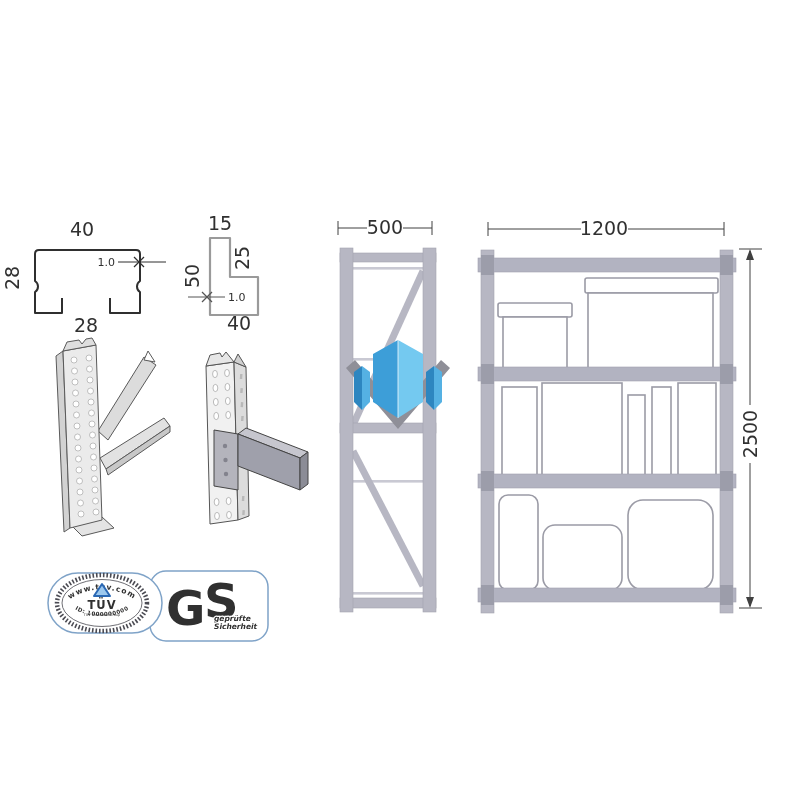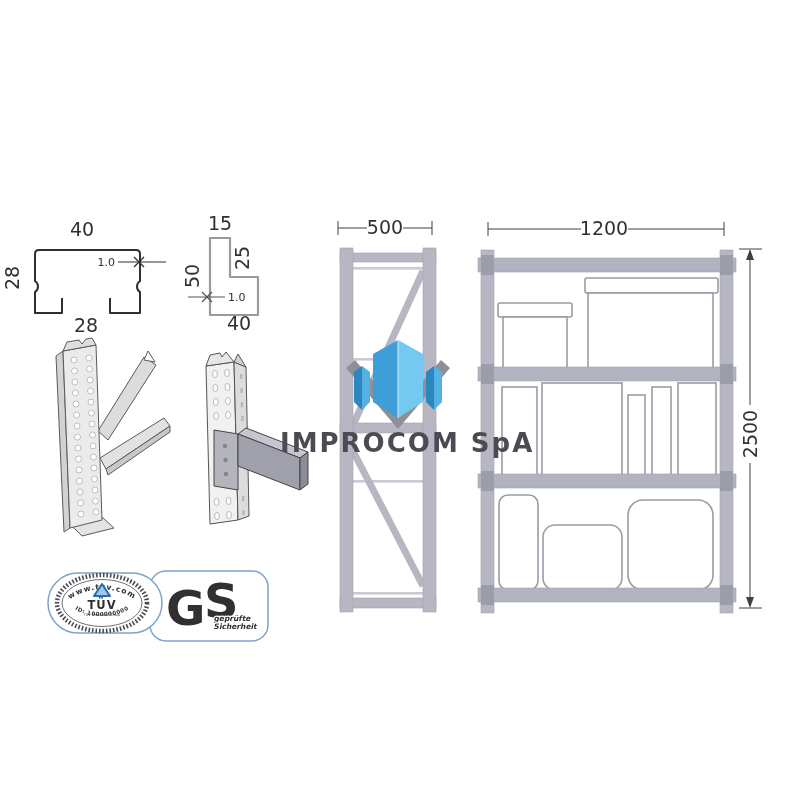--- a/index.html
+++ b/index.html
@@ -238,21 +238,20 @@
     <g stroke="none">
       <polygon points="27,36 19,42 19,72 27,80" fill="#2d86c0"></polygon>
       <polygon points="27,36 35,42 35,72 27,80" fill="#55b1e3"></polygon>
       <polygon points="99,36 91,42 91,72 99,80" fill="#2d86c0"></polygon>
       <polygon points="99,36 107,42 107,72 99,80" fill="#55b1e3"></polygon>
       <polygon points="63,10 38,24 38,72 63,88" fill="#3d9ed8"></polygon>
       <polygon points="63,10 88,24 88,72 63,88" fill="#74c9f0"></polygon>
       <line x1="63" y1="10" x2="63" y2="88" stroke="rgba(255,255,255,0.5)" stroke-width="1.5"></line>
     </g>
   </svg>
-  <div class="abs wm-text" style="left:280px;top:428px;width:240px;">IMPROCOM SpA</div>
 
   <svg class="abs" style="left:42px;top:562px" width="230" height="100" viewBox="0 0 230 100">
     <defs>
       <path id="tuvArcTop" d="M20,47 A42,28 0 0 1 100,47"></path>
       <path id="tuvArcBot" d="M23,38 A40,26 0 0 0 97,38"></path>
     </defs>
 
     <rect x="108" y="9" width="118" height="70" rx="16" fill="#ffffff" stroke="#7fa3c8" stroke-width="1.5"></rect>
     <text x="124" y="63" font-size="48" font-weight="bold" fill="#1f9cd8">G</text>
     <text x="162" y="56" font-size="48" font-weight="bold" fill="#1f9cd8">S</text>

